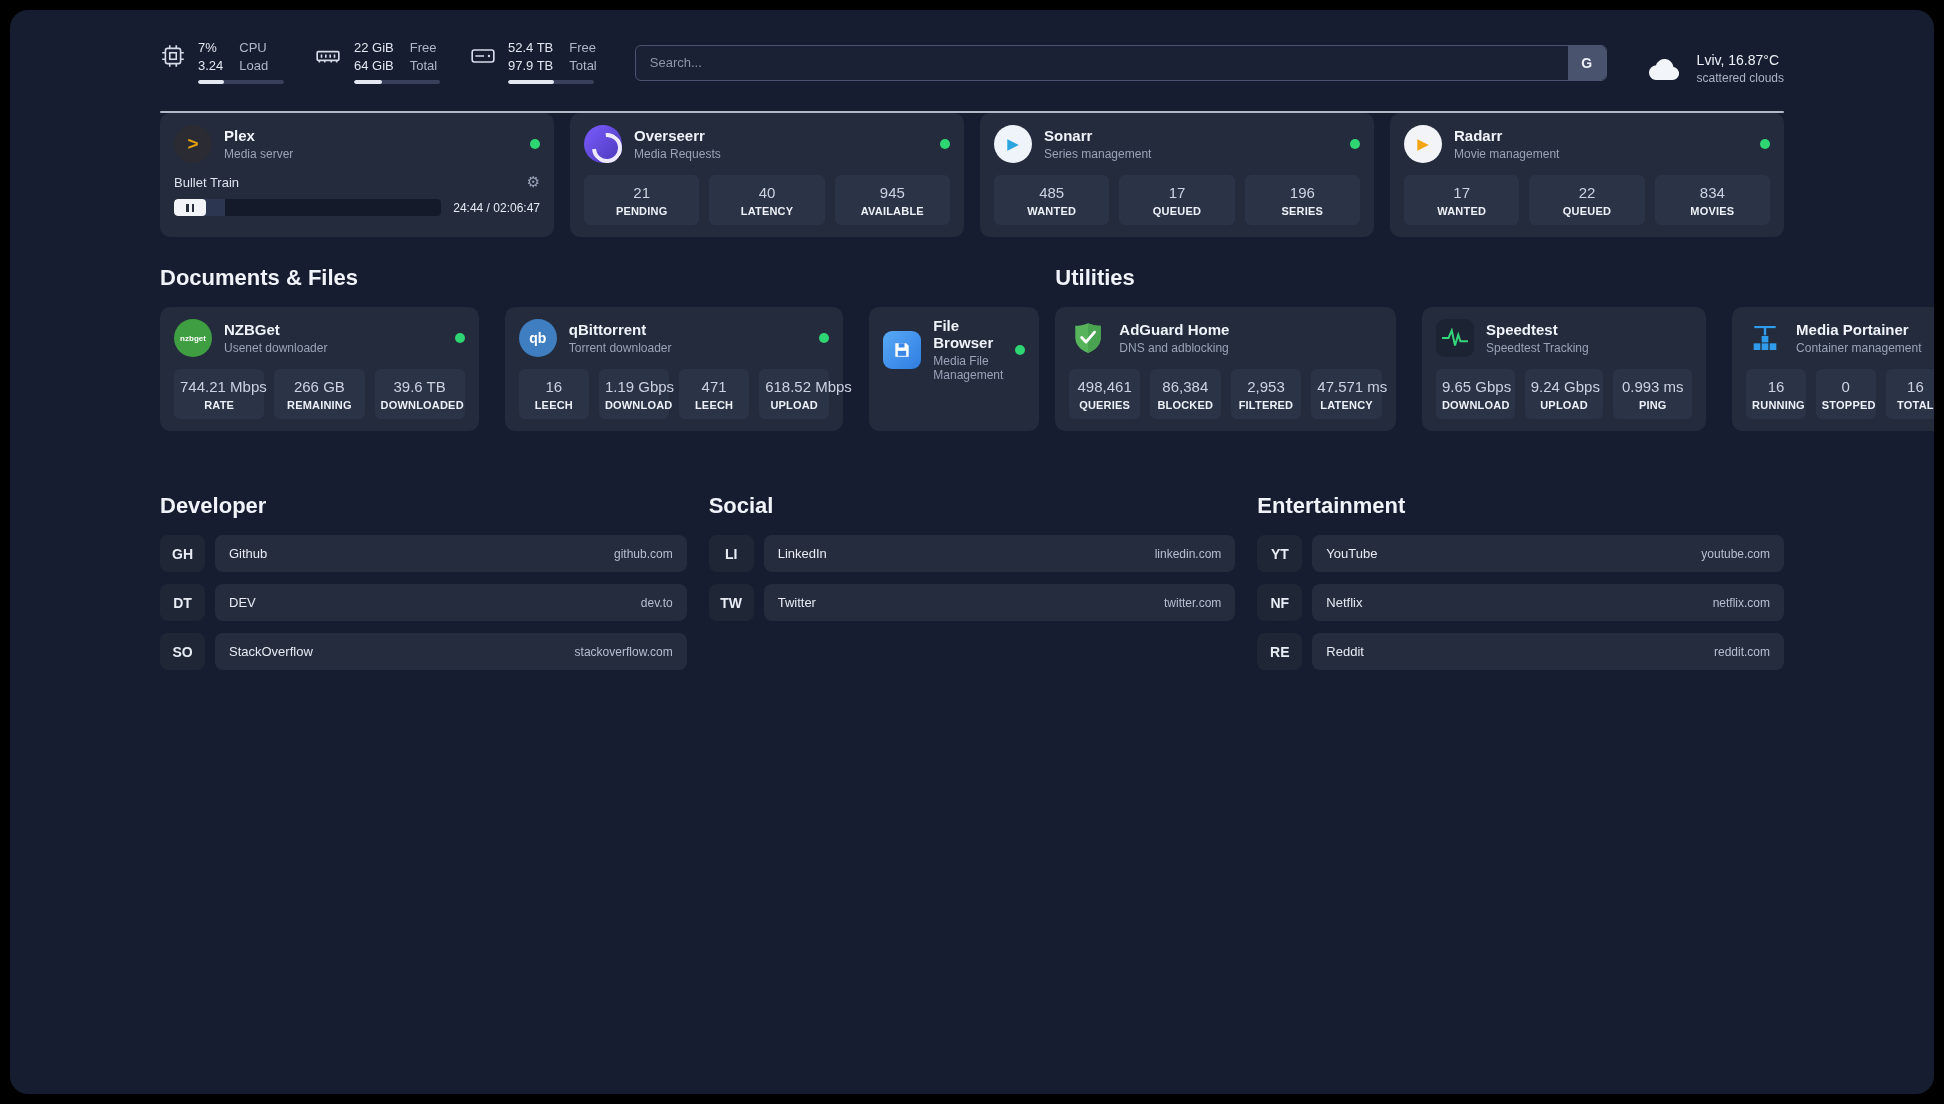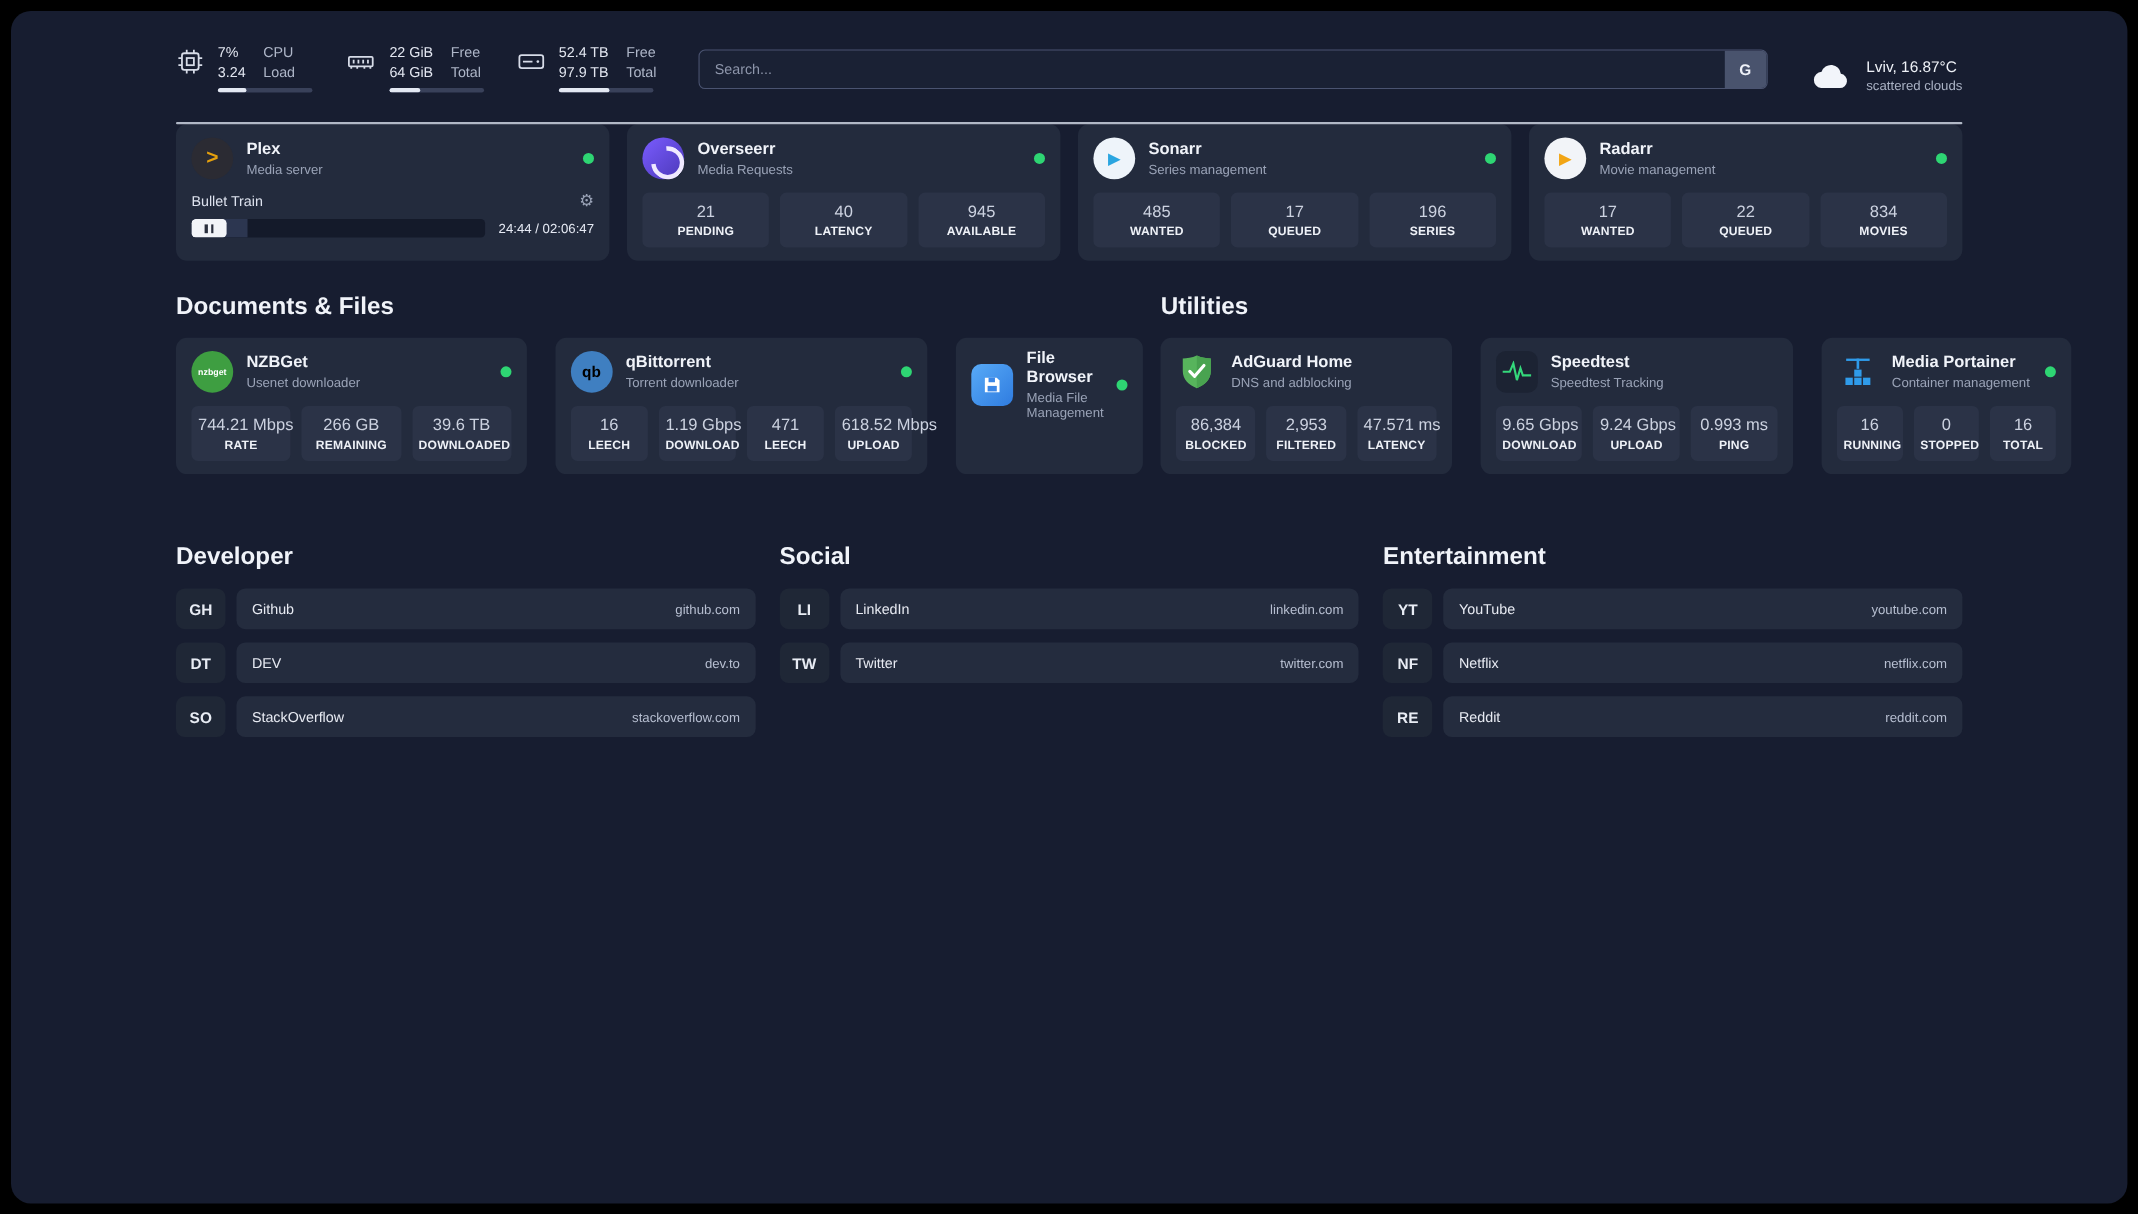--- a/index.html
+++ b/index.html
@@ -56,21 +56,21 @@
   .app-icon { width:38px; height:38px; border-radius:50%; display:flex; align-items:center;
     justify-content:center; flex:none; position:relative; }
   .app-icon.sq { border-radius:9px; }
   .plex-ic { background:#2b2b33; color:#e5a00d; font-weight:800; font-size:19px; }
   .overseerr-ic { background:linear-gradient(135deg,#7a5cff,#4b38b8); }
   .overseerr-ic::after { content:""; position:absolute; left:8px; top:8px; width:22px; height:22px;
     border-radius:50%; border:4px solid #efe9ff; border-left-color:transparent; transform:rotate(40deg); }
   .sonarr-ic { background:#eef4fa; color:#2aa5e0; font-size:15px; }
   .radarr-ic { background:#f2f4f8; color:#f2a515; font-size:15px; }
   .nzbget-ic { background:#3e9e41; color:#fff; font-size:8px; font-weight:700; }
-  .qb-ic { background:#3f7fc1; color:#000000; font-size:14px; font-weight:700; }
+  .qb-ic { background:#3f7fc1; color:#ffffff; font-size:14px; font-weight:700; }
   .fb-ic { background:linear-gradient(135deg,#58aaf7,#2f7ce0); }
   .adguard-ic { background:transparent; }
   .speedtest-ic { background:#1c2333; border-radius:9px; }
   .portainer-ic { background:transparent; }
 
   
   .plex-title-row { display:flex; justify-content:space-between; align-items:center;
     font-size:13px; color:#dde2ee; margin-top:10px; }
   .gear { color:#99a2b6; font-size:15px; cursor:pointer; }
   .plex-progress-row { display:flex; align-items:center; gap:12px; margin-top:8px; }
@@ -380,20 +380,24 @@
                   <path d="M7.5 11.7l3.1 3.2 6-7" stroke="#fff" stroke-width="2" fill="none" stroke-linecap="round" stroke-linejoin="round"></path>
                 </svg>
               </div>
               <div class="app-meta">
                 <div class="app-name">AdGuard Home</div>
                 <div class="app-sub">DNS and adblocking</div>
               </div>
             </div>
             <div class="stats">
                 <div class="tile">
+                  <div class="tile-value">498,461</div>
+                  <div class="tile-label">QUERIES</div>
+                </div>
+                <div class="tile">
                   <div class="tile-value">86,384</div>
                   <div class="tile-label">BLOCKED</div>
                 </div>
                 <div class="tile">
                   <div class="tile-value">2,953</div>
                   <div class="tile-label">FILTERED</div>
                 </div>
                 <div class="tile">
                   <div class="tile-value">47.571 ms</div>
                   <div class="tile-label">LATENCY</div>

